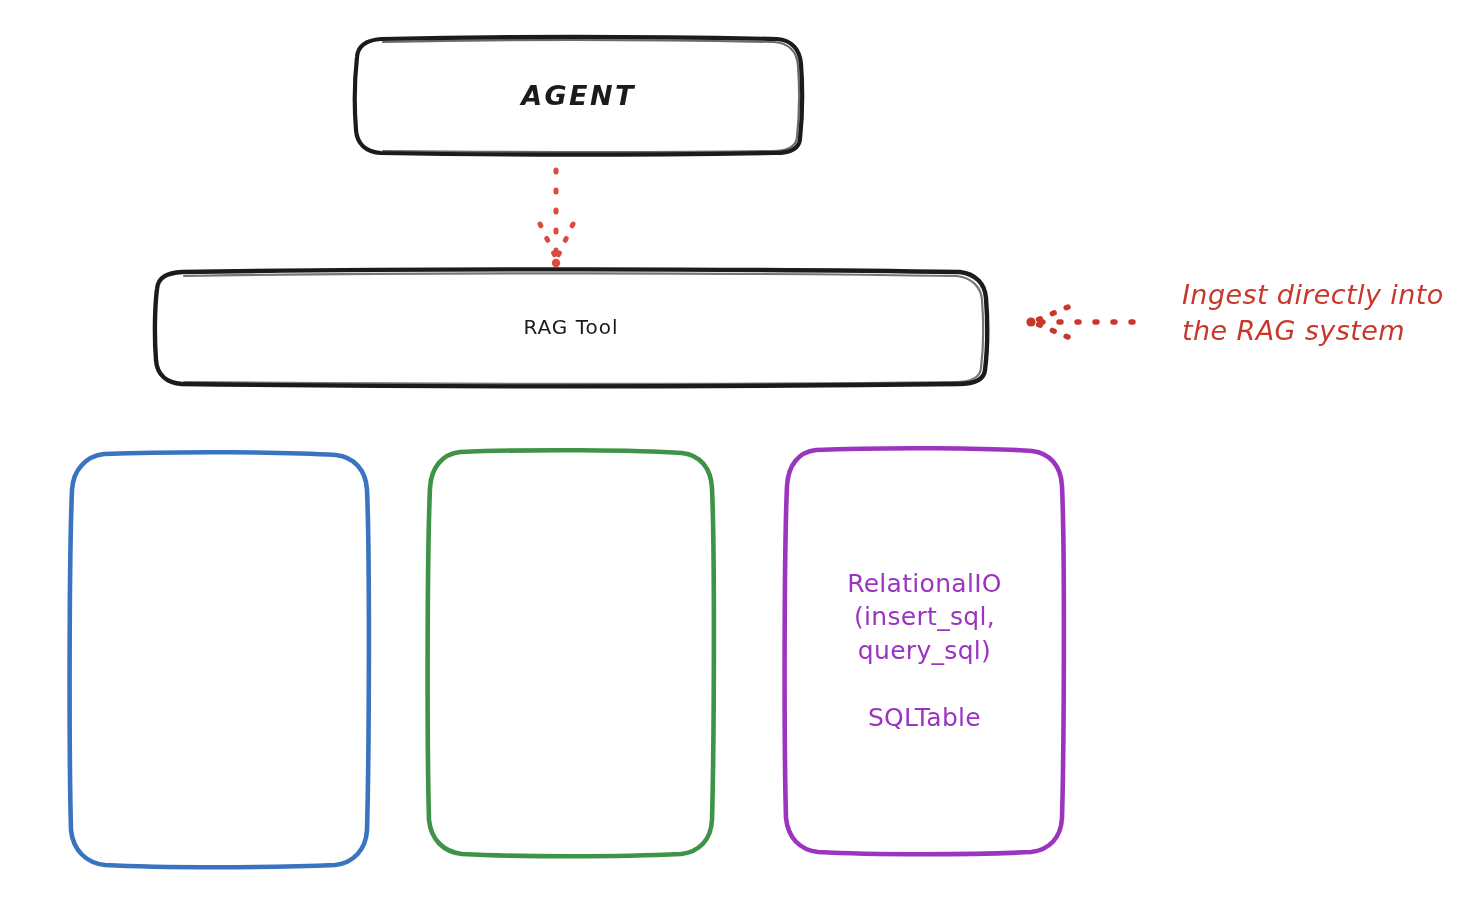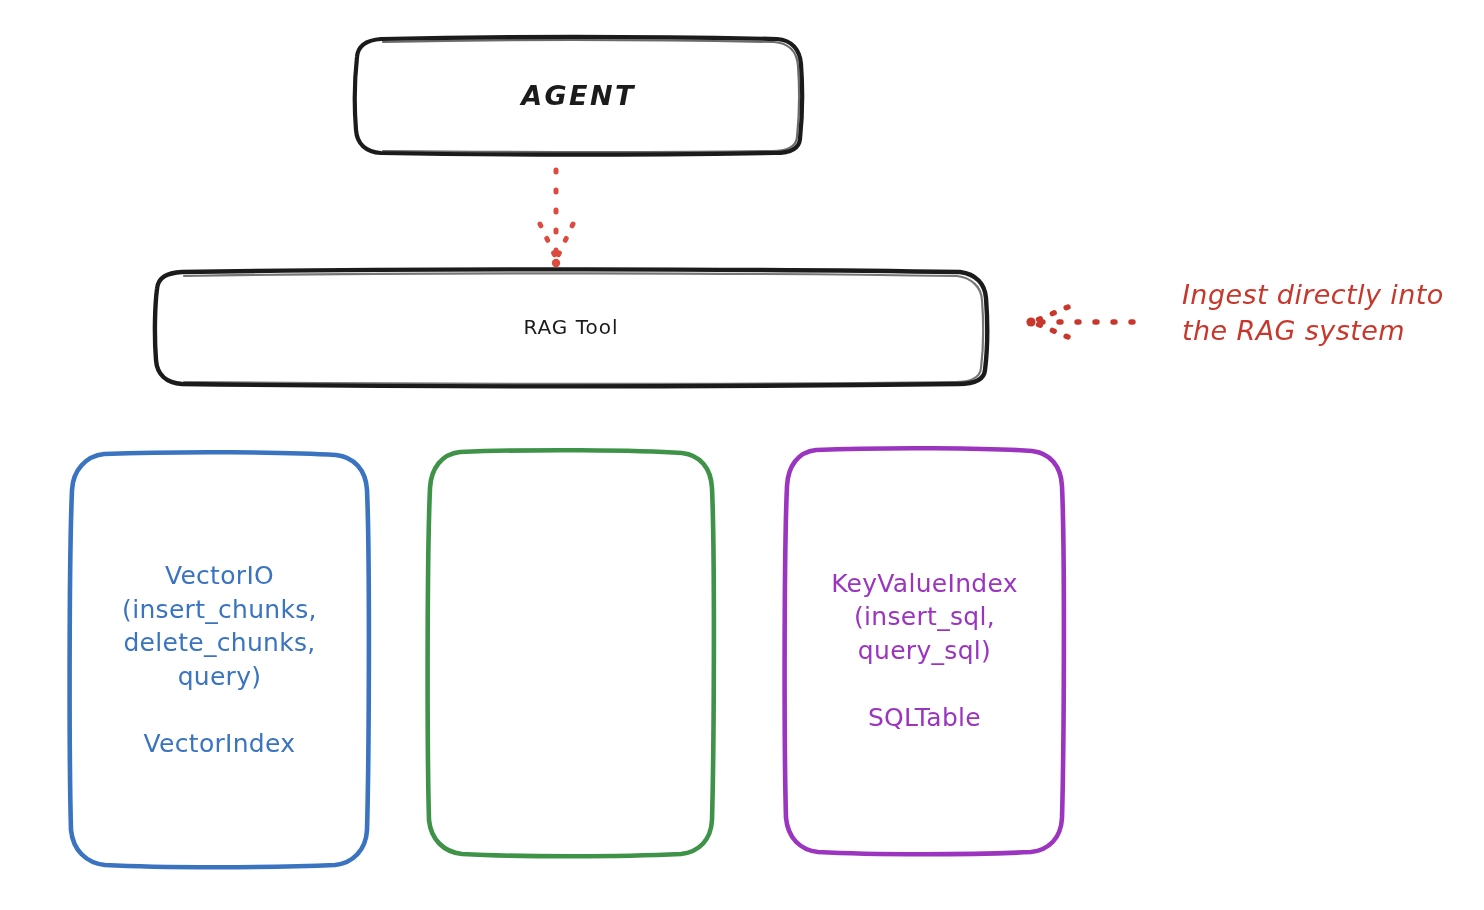--- a/index.html
+++ b/index.html
@@ -186,32 +186,24 @@
   </svg>
 
   <div class="node" id="agent-node">
     <div class="node-label">AGENT</div>
   </div>
 
   <div class="node" id="rag-tool-node">
     <div class="node-label">RAG Tool</div>
   </div>
 
-  <div class="node provider-node" id="vector-io-node">
-    <div class="node-label">VectorIO
-(insert_chunks,
-delete_chunks,
-query)
-
-VectorIndex</div>
-  </div>
 
 
   <div class="node provider-node" id="relational-io-node">
-    <div class="node-label">KeyValueIndex
+    <div class="node-label">RelationalIO
 (insert_sql,
 query_sql)
 
 SQLTable</div>
   </div>
 
   <div id="ingest-annotation">Ingest directly into
 the RAG system</div>
 
 </div>

